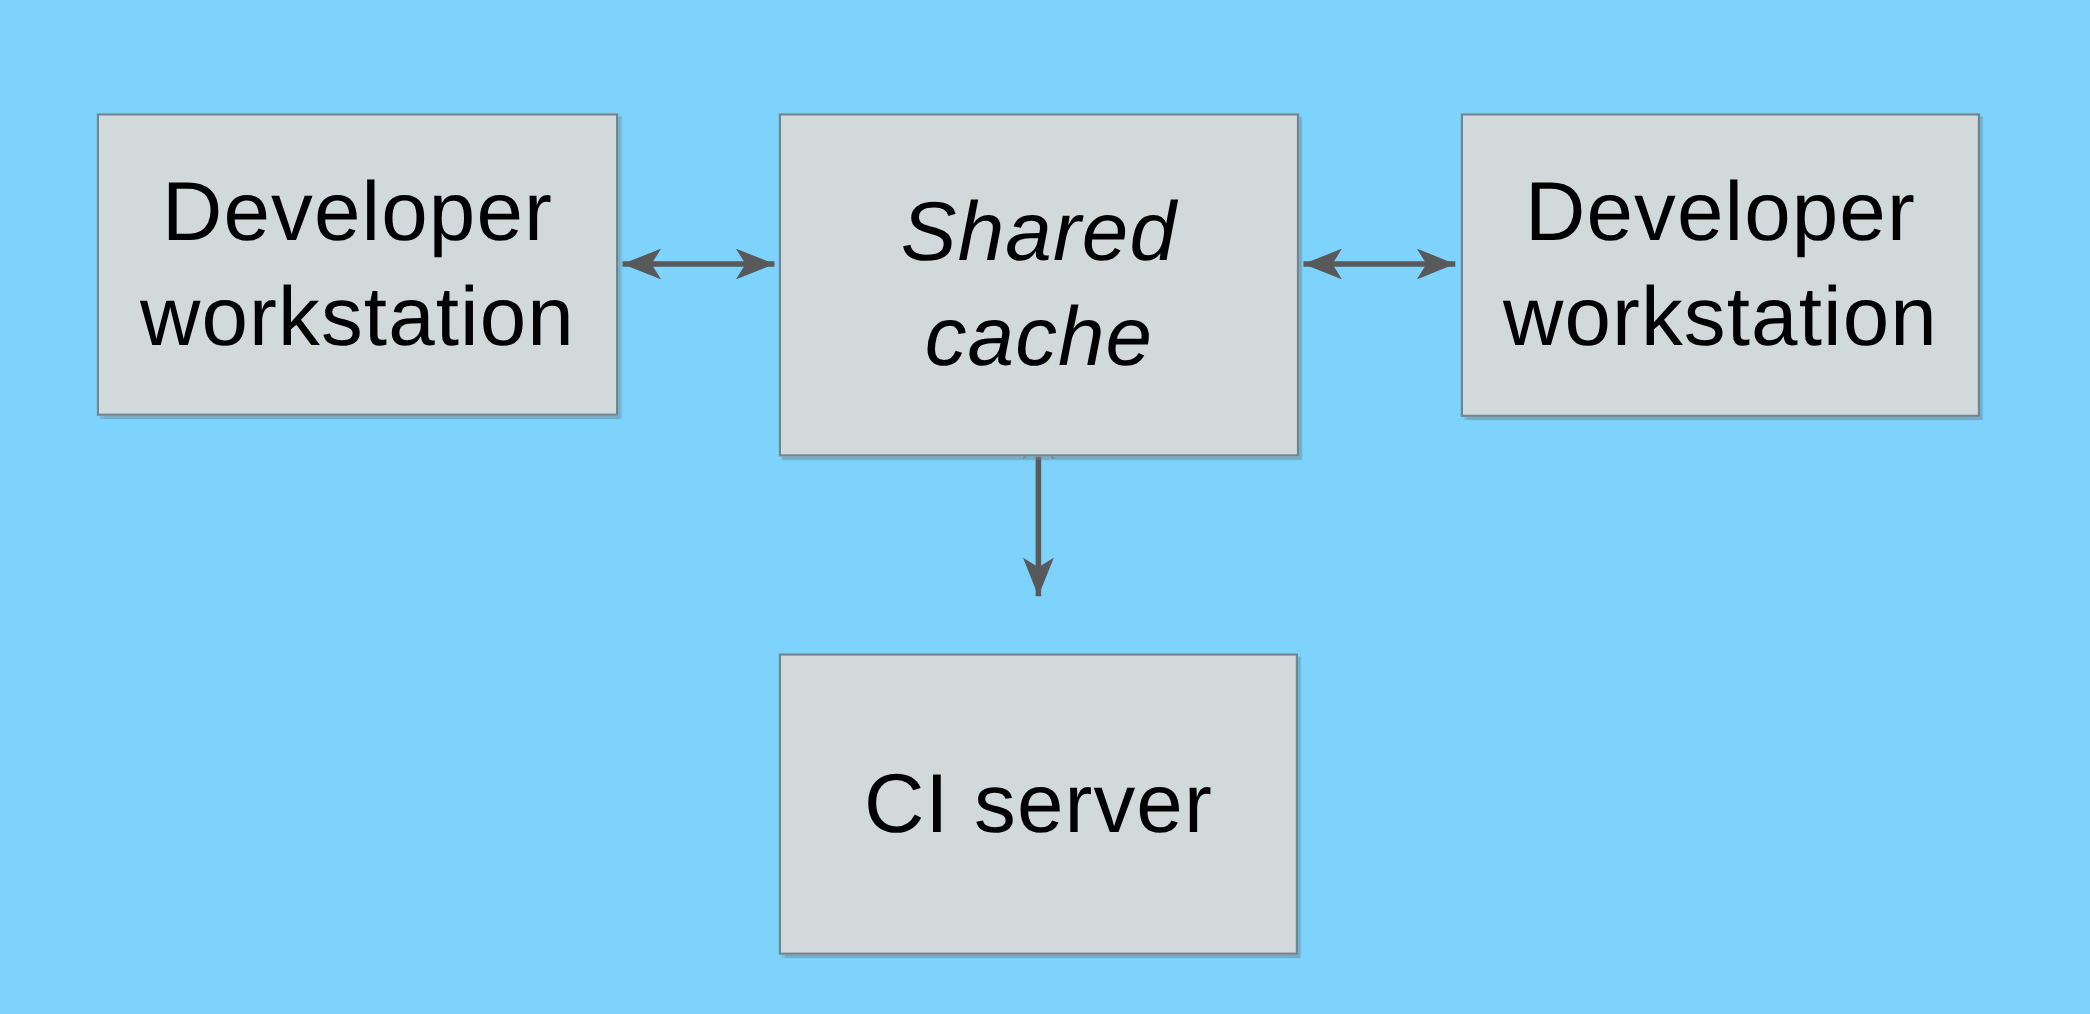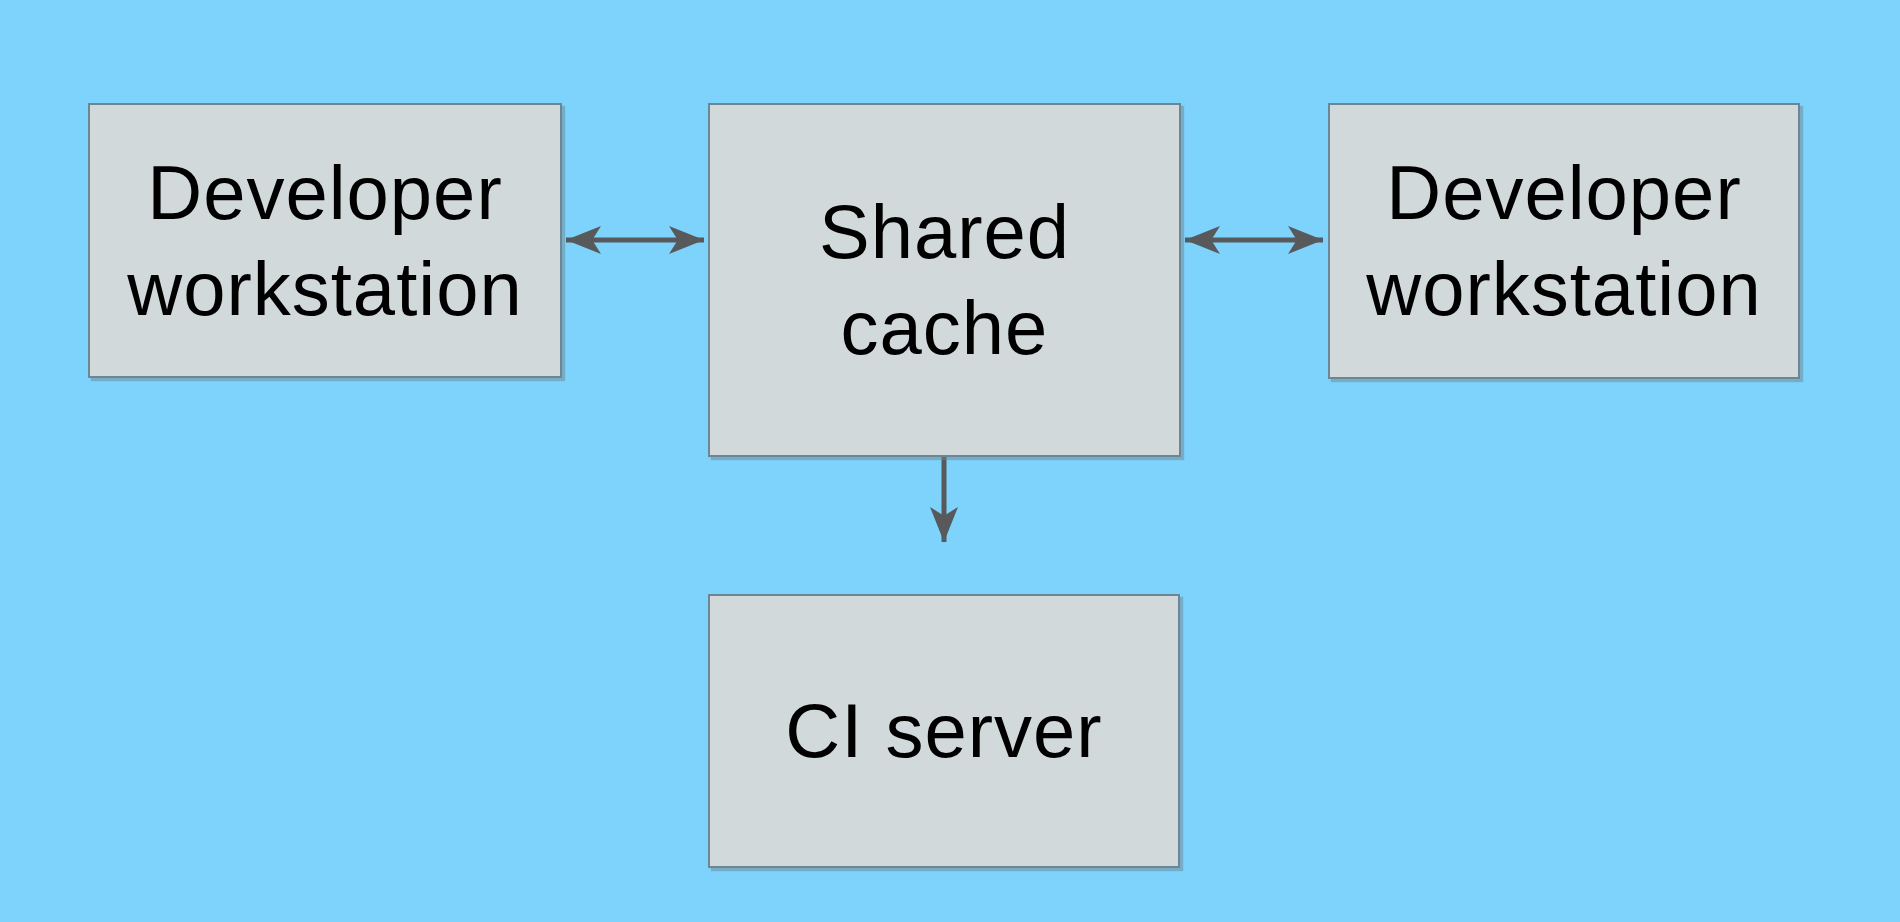--- a/index.html
+++ b/index.html
@@ -28,21 +28,21 @@
   }
   .node-label {
     color: #000000;
     font-size: 76px;
     line-height: 96px;
     letter-spacing: 1px;
     text-align: center;
     white-space: pre-line;
   }
   #node-dev-left   { left: 88px;   top: 103px; width: 474px; height: 275px; }
-  #node-cache      { left: 708px;  top: 103px; width: 473px; height: 354px; }
+  #node-cache      { left: 708px;  top: 103px; width: 473px; height: 312px; font-style: italic; }
   #node-dev-right  { left: 1328px; top: 103px; width: 472px; height: 276px; }
   #node-ci         { left: 708px;  top: 546px; width: 472px; height: 274px; margin-top: 48px; }
   .edges-layer {
     position: absolute;
     left: 0;
     top: 0;
     width: 1900px;
     height: 922px;
     pointer-events: none;
   }

